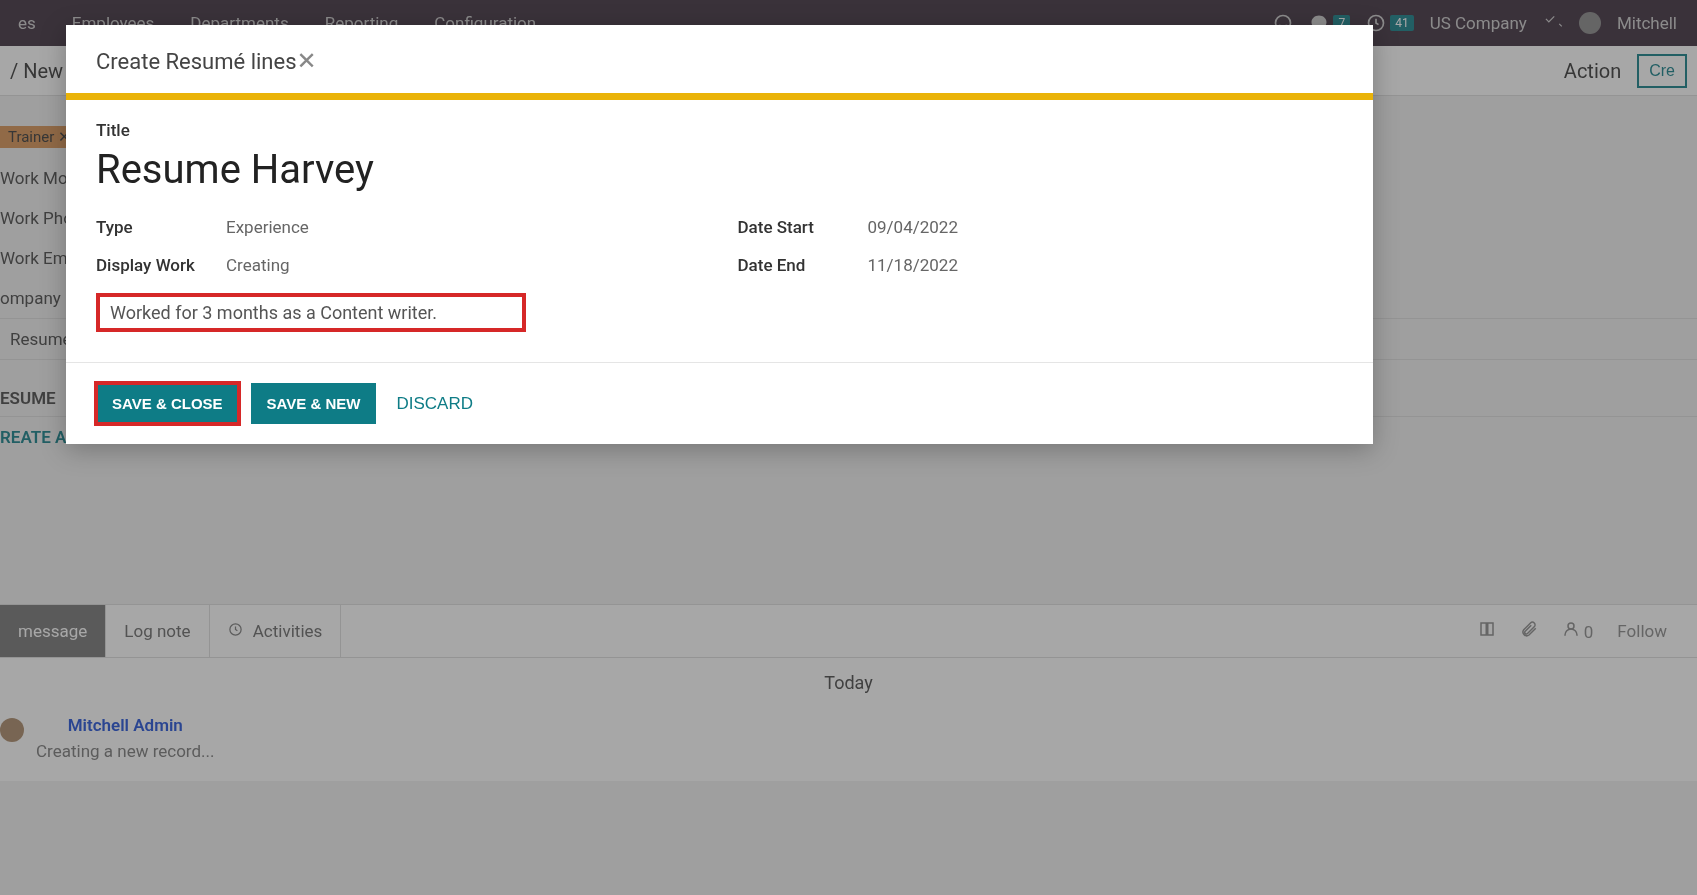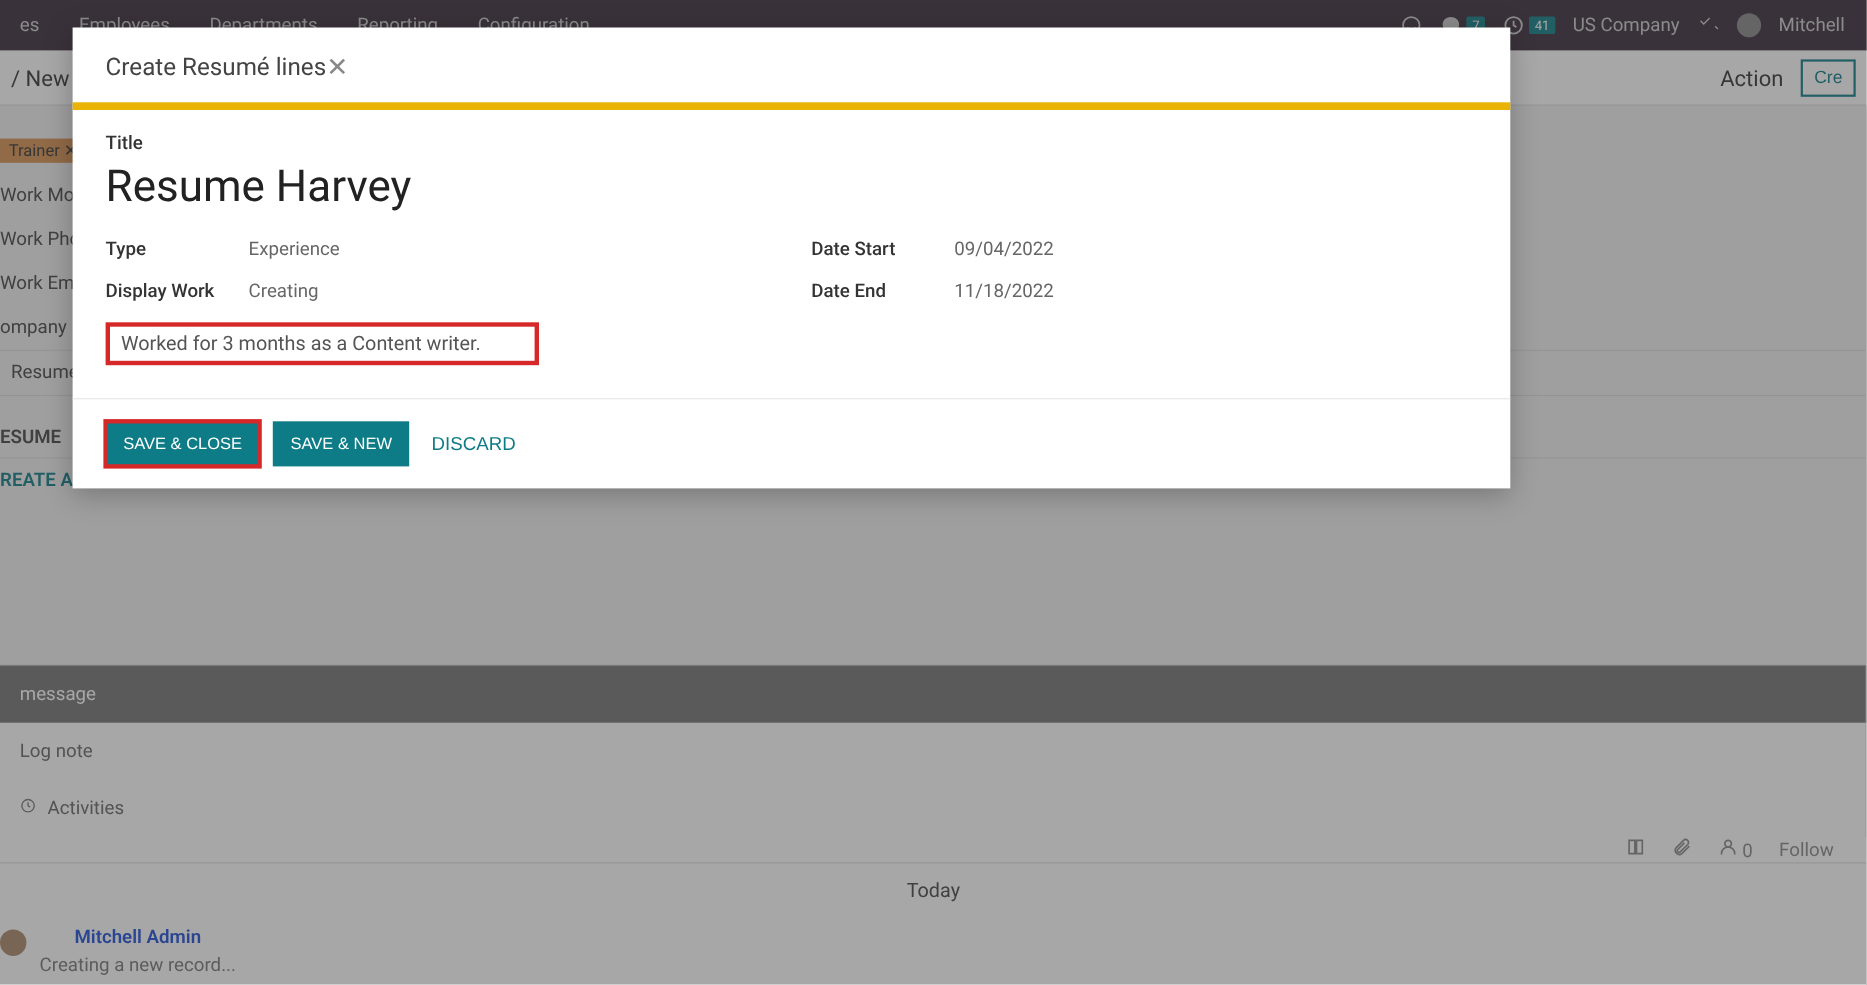--- a/index.html
+++ b/index.html
@@ -93,48 +93,47 @@
     .field-row { display: flex; align-items: center; margin-bottom: 18px; }
     .field-row .lbl { width: 130px; font-size: 17px; color: #333; font-weight: 500; }
     .field-row .val { font-size: 17px; color: #666; }
     
     .desc-box {
       border: 4px solid #d62828;
       padding: 5px 10px;
       font-size: 18px;
       color: #555;
       margin-top: 6px;
-      width: 394px;
+      width: 430px;
     }
     
     .modal-footer {
       border-top: 1px solid #e5e5e5;
       padding: 20px 30px;
       display: flex;
       gap: 12px;
       align-items: center;
     }
-    .btn-primary { background: #0e7c86; color: #fff; border: none; padding: 12px 16px; font-size: 15px; font-weight: 400; cursor: pointer; }
+    .btn-primary { background: #0e7c86; color: #fff; border: none; padding: 12px 16px; font-size: 15px; font-weight: 700; cursor: pointer; }
     .btn-link { background: none; border: none; color: #0e7c86; font-size: 17px; font-weight: 500; cursor: pointer; padding: 10px 8px; }
     .highlight-red { outline: 4px solid #d62828; outline-offset: -2px; }
     
     
     .chatter {
       position: absolute;
       top: 604px;
       left: 0;
       right: 0;
       background: #fff;
       border-top: 1px solid #ddd;
     }
     .chatter-tabs {
       display: flex;
       border-bottom: 1px solid #ddd;
       align-items: stretch;
-      flex-direction: column;
     }
     .chatter-tab { padding: 16px 18px; color: #666; border-right: 1px solid #ddd; font-size: 17px; cursor: pointer; }
     .chatter-tab.active { background: #737373; color: #fff; }
     .chatter-tab .clock { margin-right: 6px; }
     .chatter-right { margin-left: auto; display: flex; align-items: center; gap: 24px; padding-right: 30px; color: #888; font-size: 17px; }
     .today-label { text-align: center; padding: 14px 0; font-size: 18px; font-weight: 400; color: #444; }
     .chatter-msg { display: flex; gap: 12px; padding: 8px 0 20px 0; }
     .chatter-msg .ava { width: 24px; height: 24px; border-radius: 50%; background: #aa8866; margin-top: 3px; }
     .chatter-msg .name { font-weight: 600; color: #1d4ed8; font-size: 17px; text-align: center; }
     .chatter-msg .body { color: #777; font-size: 17px; margin-top: 6px; }

